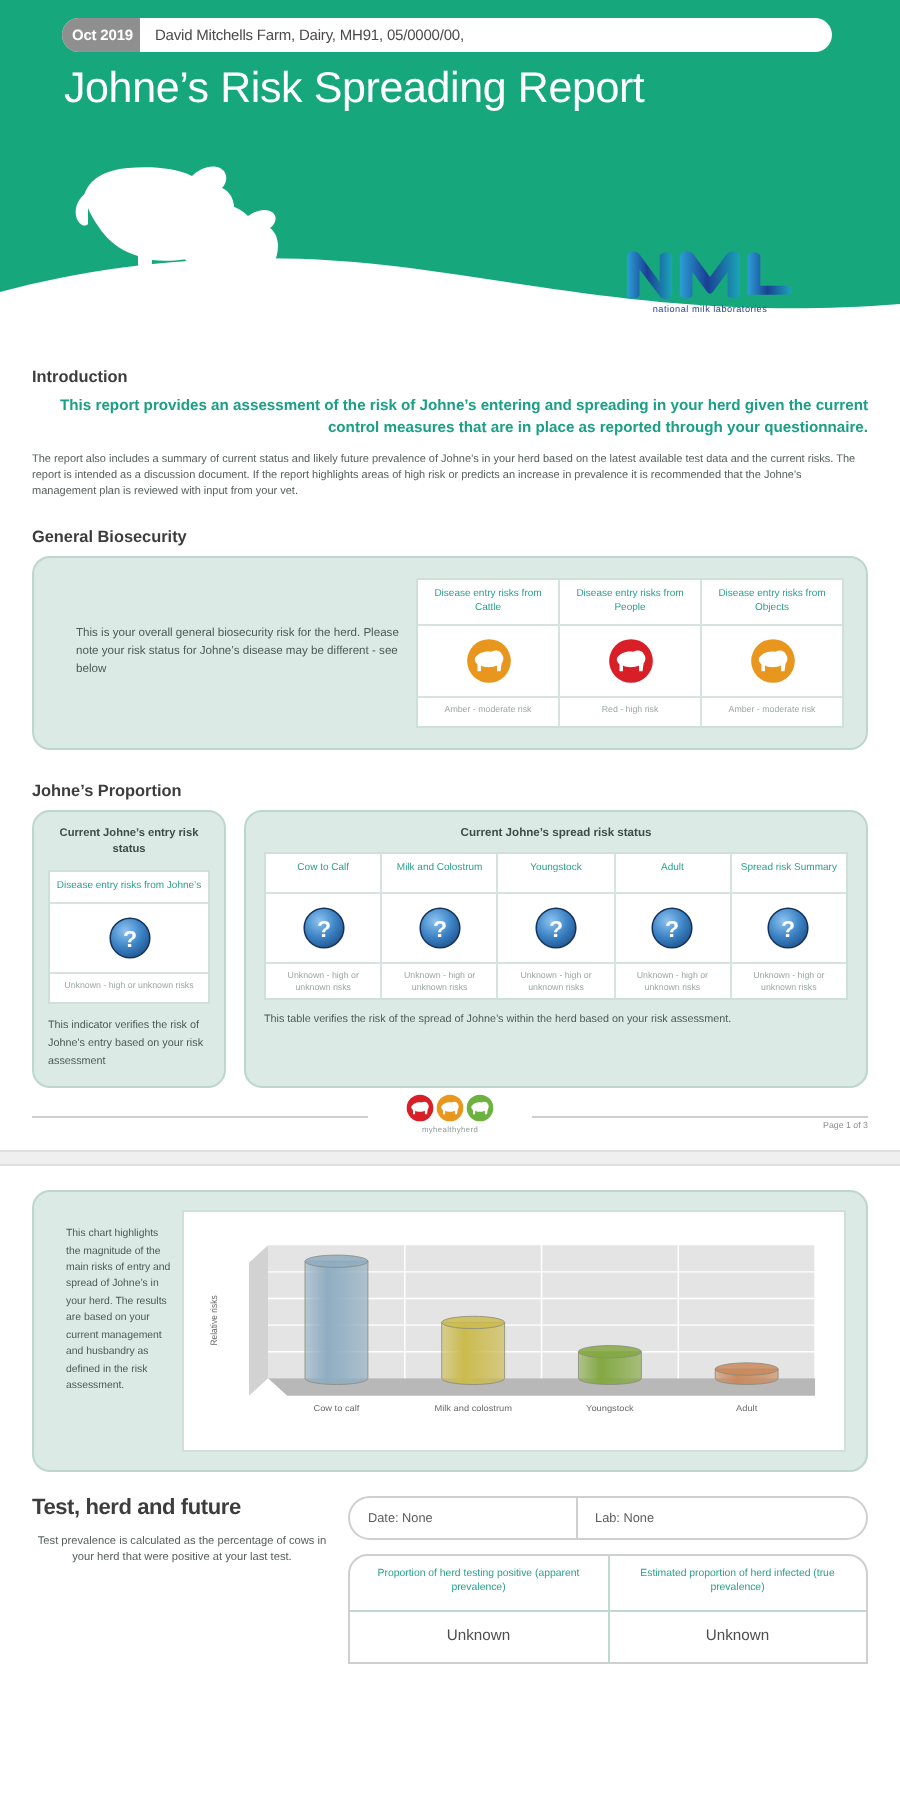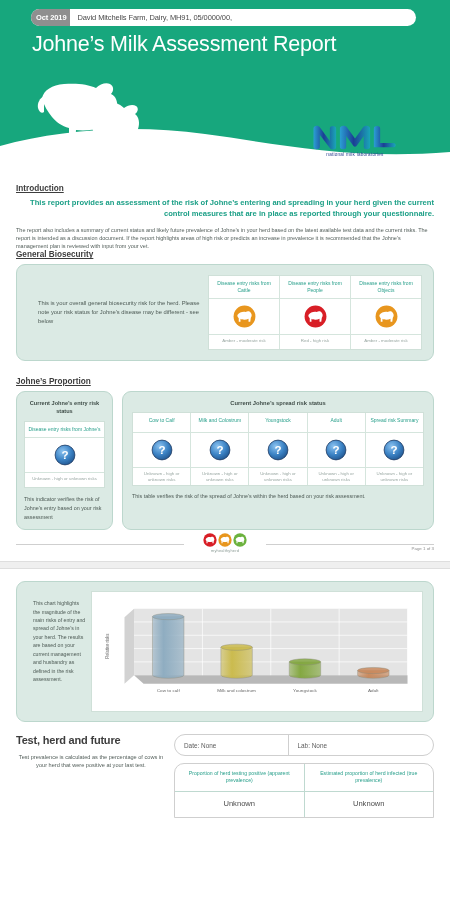--- a/index.html
+++ b/index.html
@@ -80,21 +80,20 @@
     margin-top: 2px;
   }
 
   
   .page { padding: 0 16px; }
   .sec-h {
     font-size: 8.2px;
     font-weight: bold;
     color: #3d3d3d;
     margin-bottom: 5px;
-    text-decoration: underline;
   }
   .lead {
     font-size: 7.6px;
     font-weight: bold;
     color: #1b9f86;
     line-height: 1.42;
     margin-bottom: 6px;
     text-align: right;
   }
   .body-sm {
@@ -353,21 +352,21 @@
 </head>
 <body>
 
 <div class="header">
 
   <div class="farm-bar">
     <span class="farm-date">Oct 2019</span>
     <span class="farm-name">David Mitchells Farm, Dairy, MH91, 05/0000/00,</span>
   </div>
 
-  <div class="report-title">Johne’s Milk Assessment Report</div>
+  <div class="report-title">Johne’s Risk Spreading Report</div>
 
   <svg class="cow-logo" viewBox="0 0 135 78">
     <g fill="#ffffff">
       <path d="M12 26 C14 18 22 13 34 12 C46 11 58 12 66 16 C70 12 76 10 80 12 C84 14 84 19 81 22
                C86 24 88 30 87 37 C86 46 82 52 78 55 L76 74 L70 74 L70 56 C64 58 54 59 46 58
                L45 74 L39 74 L39 56 C32 54 26 50 22 45 C18 40 14 34 12 26 Z"></path>
       <path d="M14 24 C10 26 7 31 8 36 C9 40 12 42 14 40 Z"></path>
       <path d="M70 30 C78 28 88 30 94 36 C98 33 103 32 106 34 C109 36 108 40 105 42
                C109 45 110 51 108 57 C106 63 102 67 98 69 L97 76 L93 76 L93 70
                C88 72 82 72 78 71 L77 76 L73 76 L73 70 C68 67 64 62 62 56 C60 48 62 38 70 30 Z"></path>
@@ -398,21 +397,21 @@
 </div>
 
 <div class="page">
 
   <div class="intro-block">
     <div class="sec-h">Introduction</div>
     <div class="lead">This report provides an assessment of the risk of Johne’s entering and spreading in your herd given the current control measures that are in place as reported through your questionnaire.</div>
     <div class="body-sm">The report also includes a summary of current status and likely future prevalence of Johne’s in your herd based on the latest available test data and the current risks. The report is intended as a discussion document. If the report highlights areas of high risk or predicts an increase in prevalence it is recommended that the Johne’s management plan is reviewed with input from your vet.</div>
   </div>
 
-  <div style="margin-top:0;">
+  <div style="margin-top:14px;">
     <div class="sec-h">General Biosecurity</div>
     <div class="panel gb-panel">
       <div class="gb-text">This is your overall general biosecurity risk for the herd. Please note your risk status for Johne’s disease may be different - see below</div>
       <div class="risk-table">
 
         <div class="risk-col">
           <div class="risk-col-h">Disease entry risks from Cattle</div>
           <div class="risk-col-icon">
             <svg class="cow-badge" viewBox="0 0 40 40">
               <circle cx="20" cy="20" r="19" fill="#e8961e"></circle>

